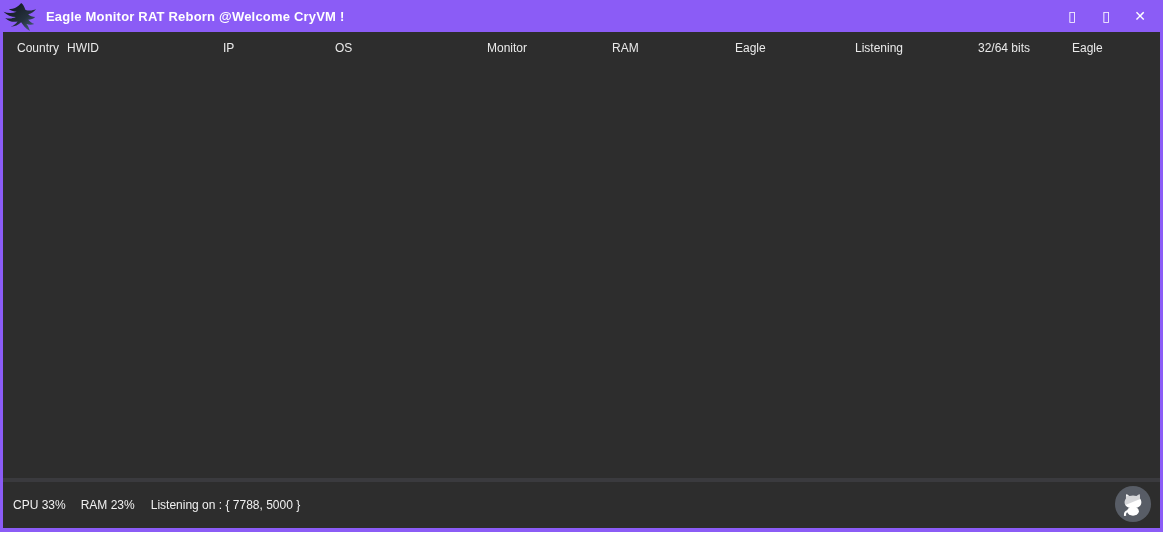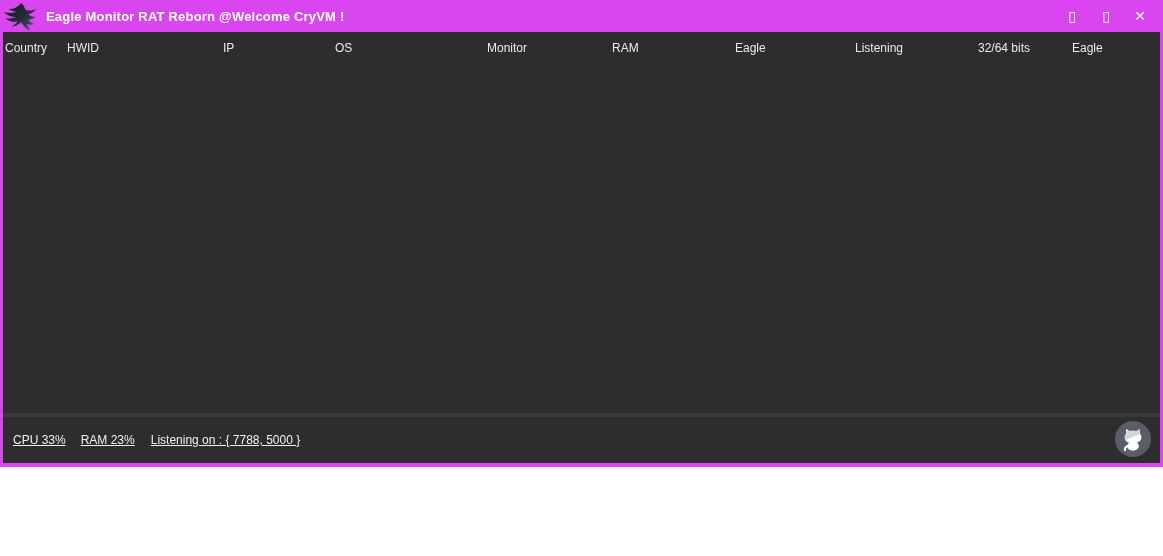--- a/index.html
+++ b/index.html
@@ -1,22 +1,22 @@
 <!DOCTYPE html>
 <html><head>
 <meta charset="utf-8">
 <style>
   * { box-sizing: border-box; margin: 0; padding: 0; }
   html, body { width: 1163px; height: 556px; overflow: hidden; }
   body { font-family: "Liberation Sans", sans-serif; }
 
   .window {
     position: relative;
-    width: 1163px; height: 467px;
-    background: #d946ef; 
+    width: 1163px; height: 532px;
+    background: #8b5cf6; 
   }
 
   
   .titlebar {
     position: absolute; top: 0; left: 0; right: 0; height: 32px;
     display: flex; align-items: center;
     color: #ffffff;
   }
   .app-icon { width: 40px; height: 30px; margin: 1px 0 0 2px; flex: 0 0 auto; }
   .title-text {
@@ -56,21 +56,21 @@
   
   .list-body { flex: 1 1 auto; }
 
   
   .status-divider { height: 4px; background: #3a3a3e; flex: 0 0 auto; }
   .statusbar {
     position: relative;
     height: 46px; flex: 0 0 auto;
     display: flex; align-items: center;
     padding-left: 10px;
-    color: #f0f0f0; font-size: 12px; text-decoration: underline;
+    color: #f0f0f0; font-size: 12px;
   }
   .status-cpu { margin-right: 15px; }
   .status-ram { margin-right: 16px; }
 
   .github-badge {
     position: absolute; right: 8px; top: 3px;
     width: 38px; height: 38px;
     border-radius: 50%;
     cursor: pointer;
   }
@@ -100,21 +100,21 @@
       <span>▯</span>
     </button>
     <button class="win-btn close">
       <span>✕</span>
     </button>
   </div>
 
   <div class="client-area">
 
     <div class="header-row">
-      <span class="header-cell" style="left:2px">Country</span>
+      <span class="header-cell" style="left:14px">Country</span>
       <span class="header-cell" style="left:64px">HWID</span>
       <span class="header-cell" style="left:220px">IP</span>
       <span class="header-cell" style="left:332px">OS</span>
       <span class="header-cell" style="left:484px">Monitor</span>
       <span class="header-cell" style="left:609px">RAM</span>
       <span class="header-cell" style="left:732px">Eagle</span>
       <span class="header-cell" style="left:852px">Listening</span>
       <span class="header-cell" style="left:975px">32/64 bits</span>
       <span class="header-cell" style="left:1069px">Eagle</span>
     </div>

